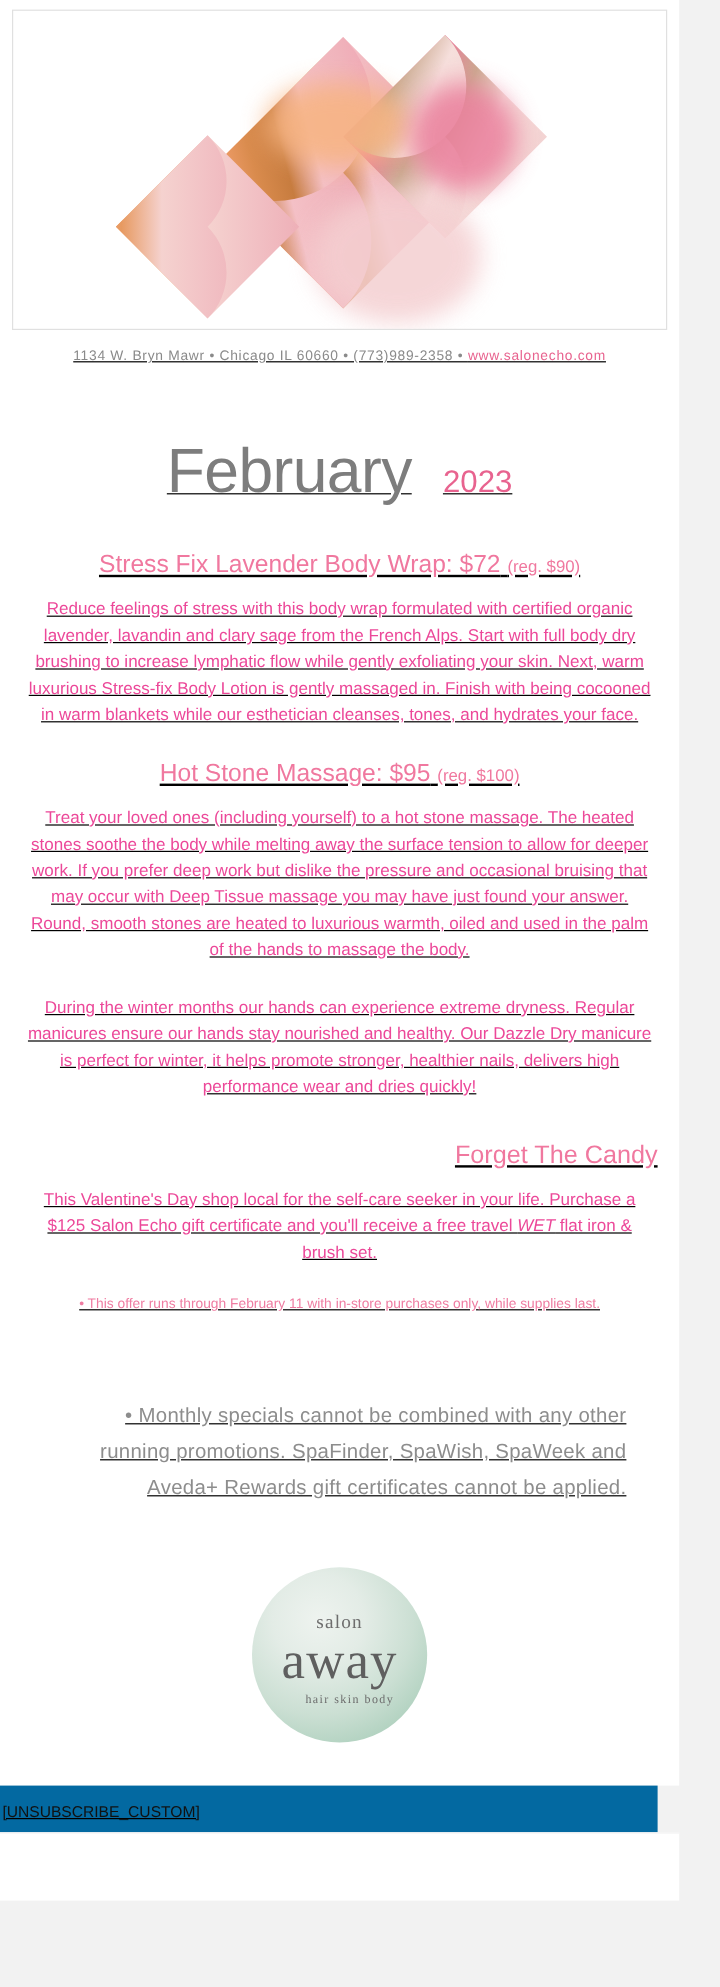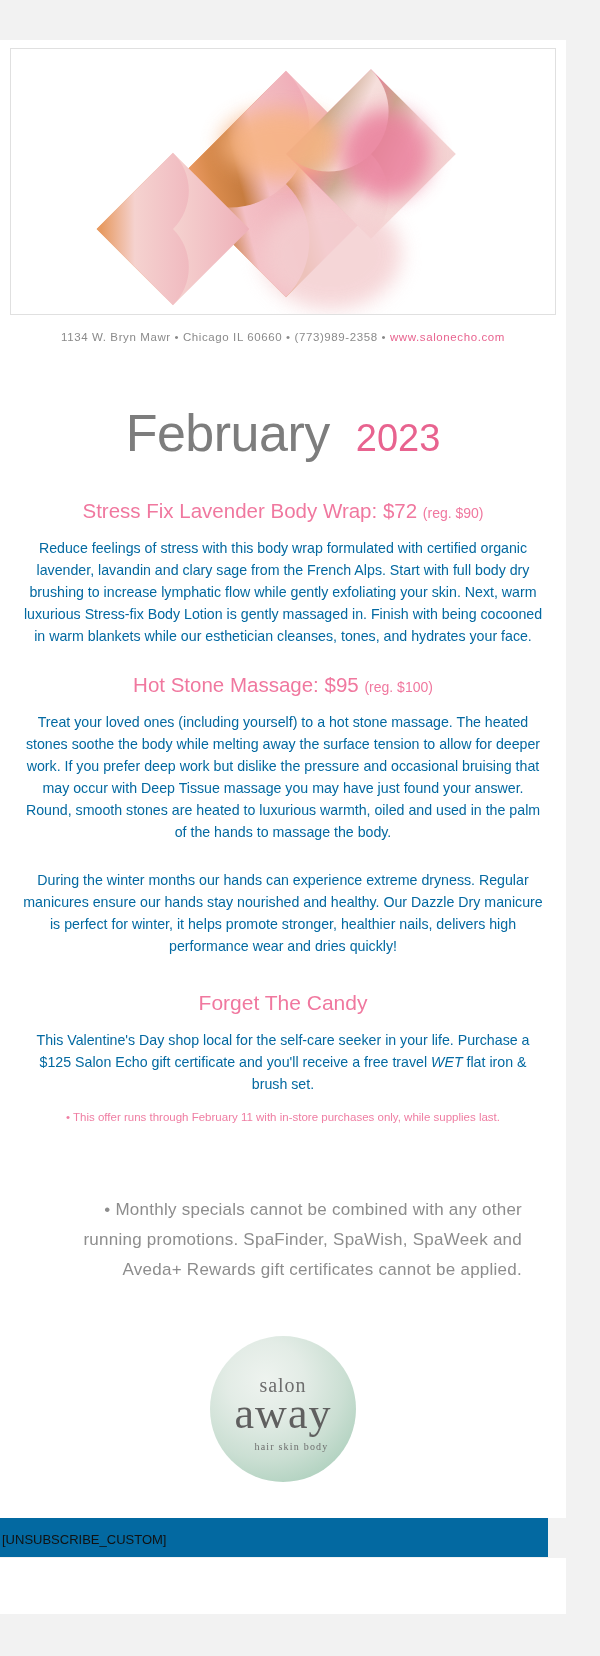--- a/index.html
+++ b/index.html
@@ -9,21 +9,21 @@
   }
   body {
     width: 600px;
     font-family: "Liberation Sans", sans-serif;
     -webkit-font-smoothing: antialiased;
   }
   .page {
     width: 548px;
     box-sizing: border-box;
     background: #f2f2f2;
-    padding-top: 40px;
+    text-decoration: underline;
   }
   .email-body {
     width: 566px;
     margin: 0 auto;
     background: #ffffff;
     box-sizing: border-box;
     padding: 0 0 0 0;
   }
 
   
@@ -127,21 +127,21 @@
     padding: 56px 0 14px 0;
     white-space: nowrap;
   }
   .month {
     font-size: 52px;
     color: #7d7d7d;
     font-weight: 400;
     letter-spacing: -.5px;
   }
   .year {
-    font-size: 38px;
+    font-size: 26px;
     color: #e8638f;
     margin-left: 26px;
     letter-spacing: 0;
   }
 
   
   .specials {
     padding: 22px 18px 0 18px;
   }
   .special {
@@ -155,38 +155,39 @@
     font-weight: 400;
   }
   .special-head .reg {
     font-size: 14px;
     color: #f0789f;
   }
   .special-body {
     text-align: center;
     font-size: 14.2px;
     line-height: 1.55;
-    color: #0369a1;
+    color: #ec4899;
     margin: 0 4px;
   }
 
   .candy {
     margin-top: 34px;
   }
   .candy .special-head {
     font-size: 21px;
+    text-align: right;
   }
   .candy em {
     font-style: italic;
   }
   .offer-note {
     text-align: center;
     font-size: 11.5px;
     color: #ef7da2;
-    margin-top: 14px;
+    margin-top: 24px;
     line-height: 1.5;
   }
 
   .divider-space { height: 26px; }
 
   .disclaimer {
     text-align: right;
     font-size: 17px;
     letter-spacing: .25px;
     line-height: 1.75;
@@ -204,21 +205,21 @@
     height: 146px;
     border-radius: 50%;
     margin: 0 auto;
     background: radial-gradient(circle at 38% 30%, #eef3ef 0%, #e3ece6 28%, #cbdfd3 58%, #a8cdb9 88%, #9bc5b0 100%);
     position: relative;
   }
   .logo-salon {
     position: absolute;
     top: 38px; left: 0; right: 0;
     font-family: "Liberation Serif", serif;
-    font-size: 20px;
+    font-size: 16px;
     color: #6d6d6d;
     letter-spacing: 1px;
   }
   .logo-echo {
     position: absolute;
     top: 52px; left: 0; right: 0;
     font-family: "Liberation Serif", serif;
     font-size: 44px;
     color: #5f5f5f;
     letter-spacing: 1px;

